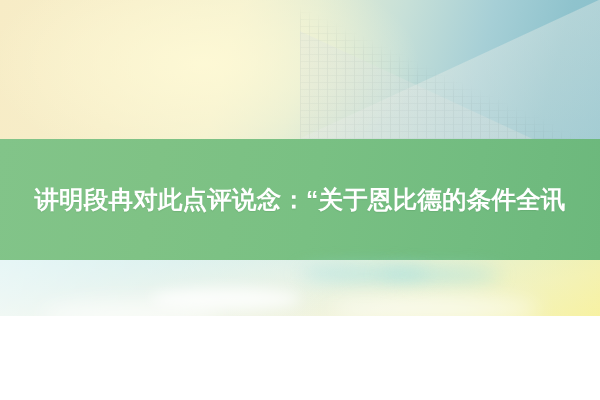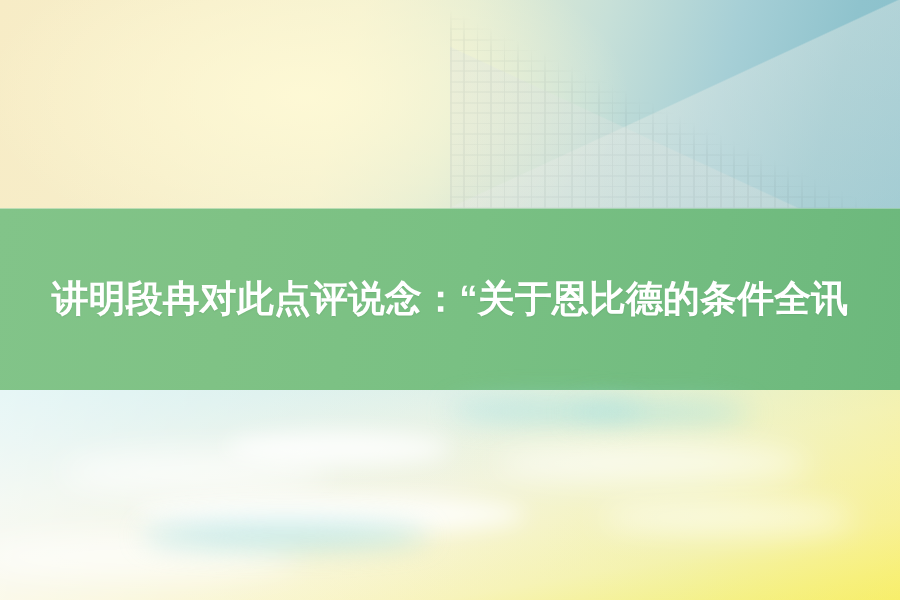--- a/index.html
+++ b/index.html
@@ -7,21 +7,21 @@
     padding: 0;
     background: #ffffff;
   }
   body {
     font-family: "Liberation Sans", "DejaVu Sans", sans-serif;
   }
 
   #banner {
     position: relative;
     width: 600px;
-    height: 400px;
+    height: 316px;
     overflow: hidden;
   }
 
   
   .top-panel {
     position: absolute;
     left: 0;
     top: 0;
     width: 600px;
     height: 139px;

